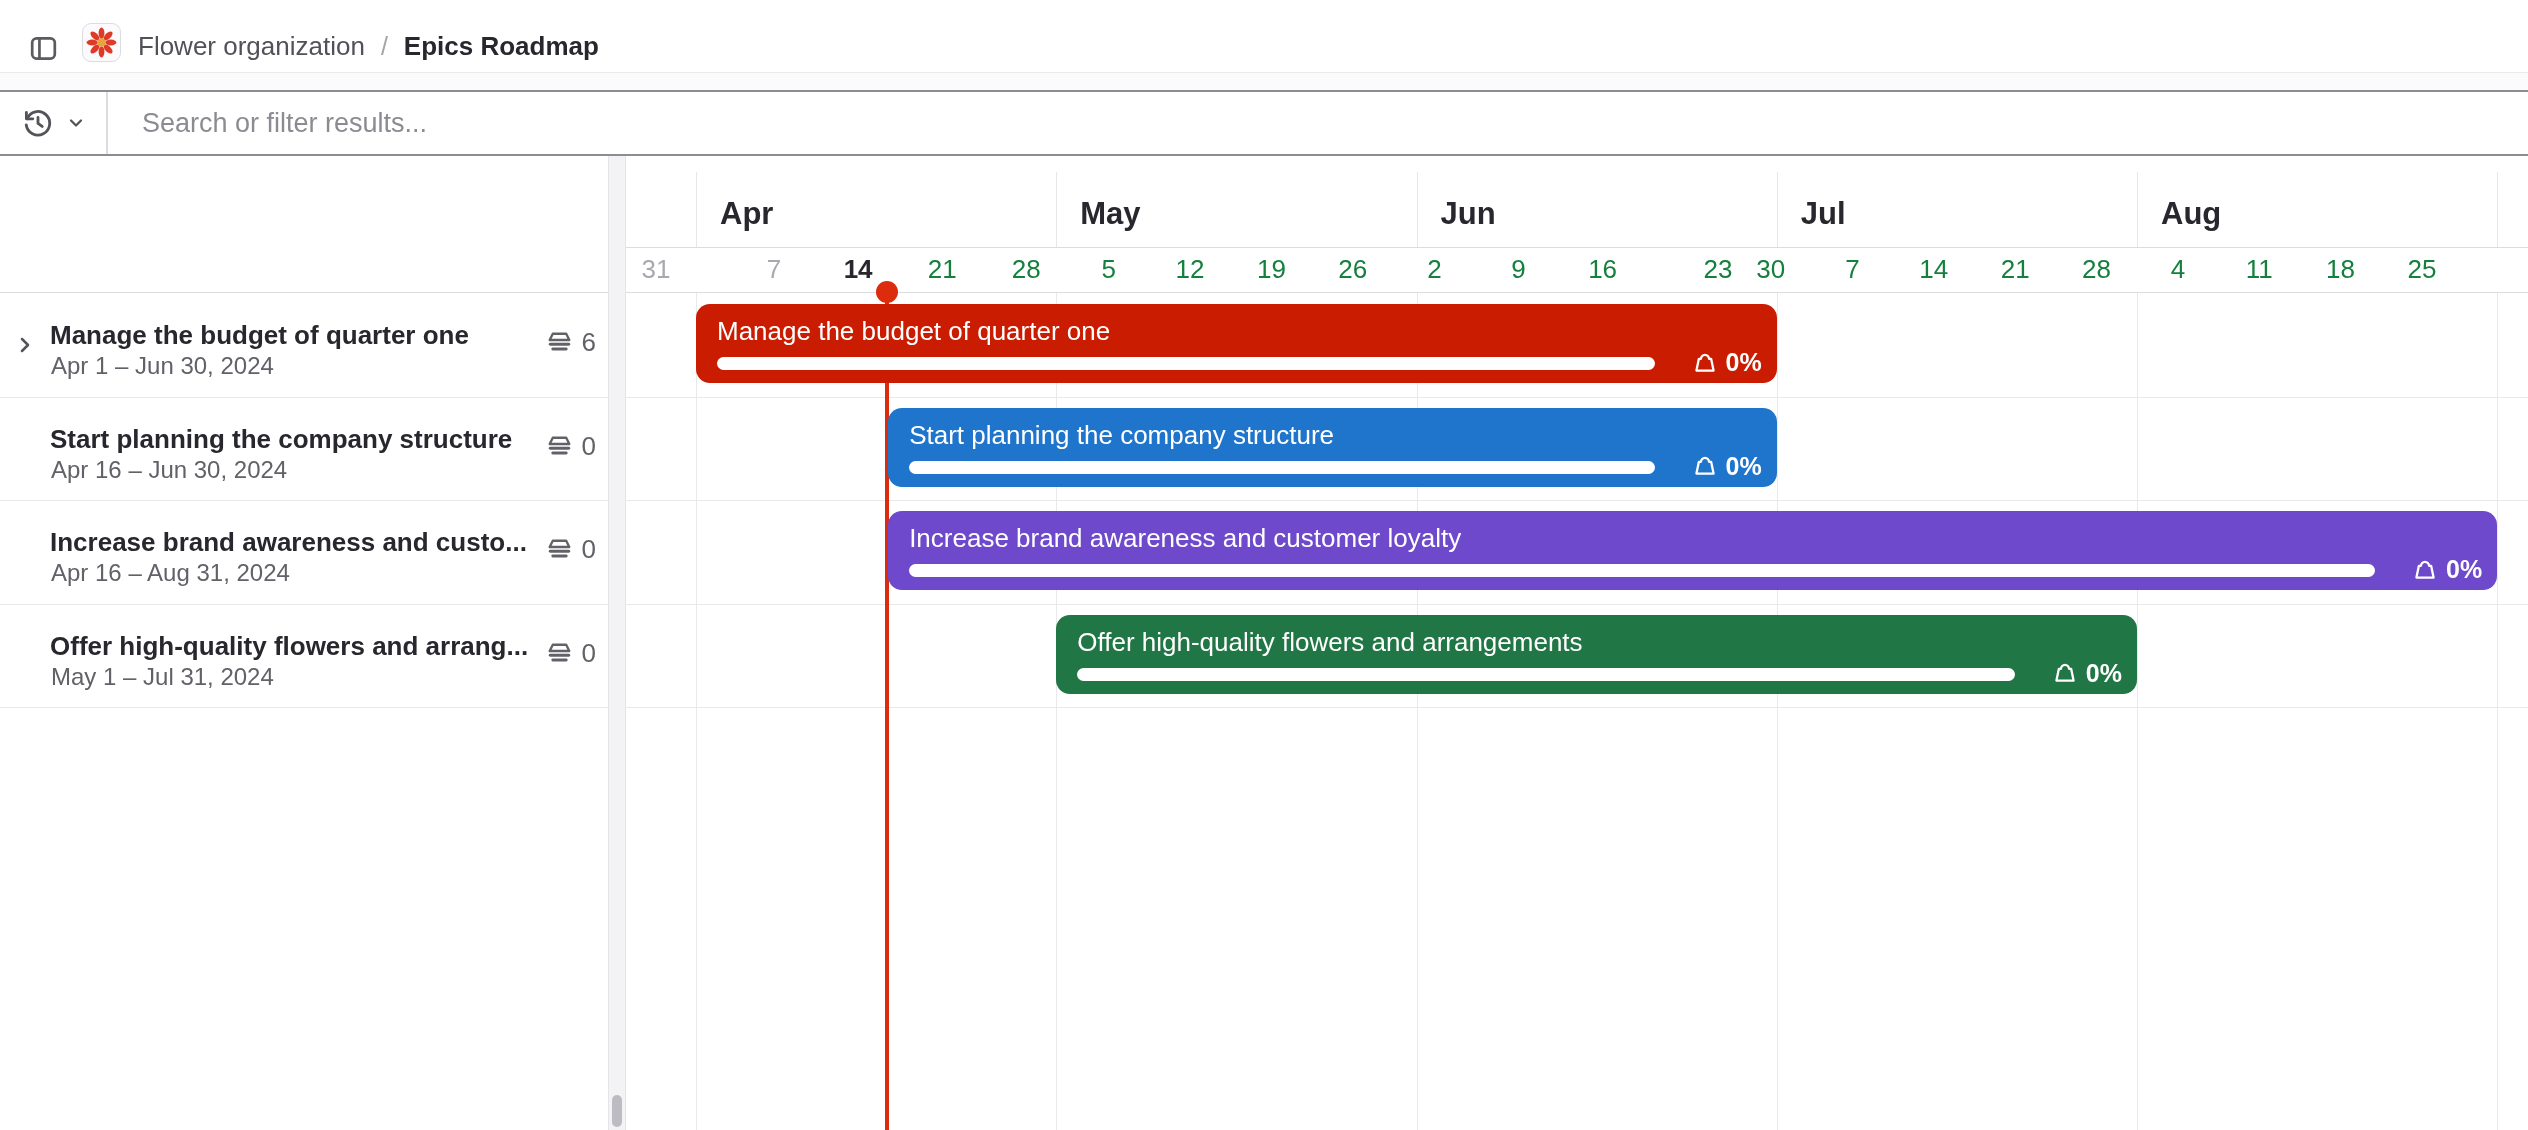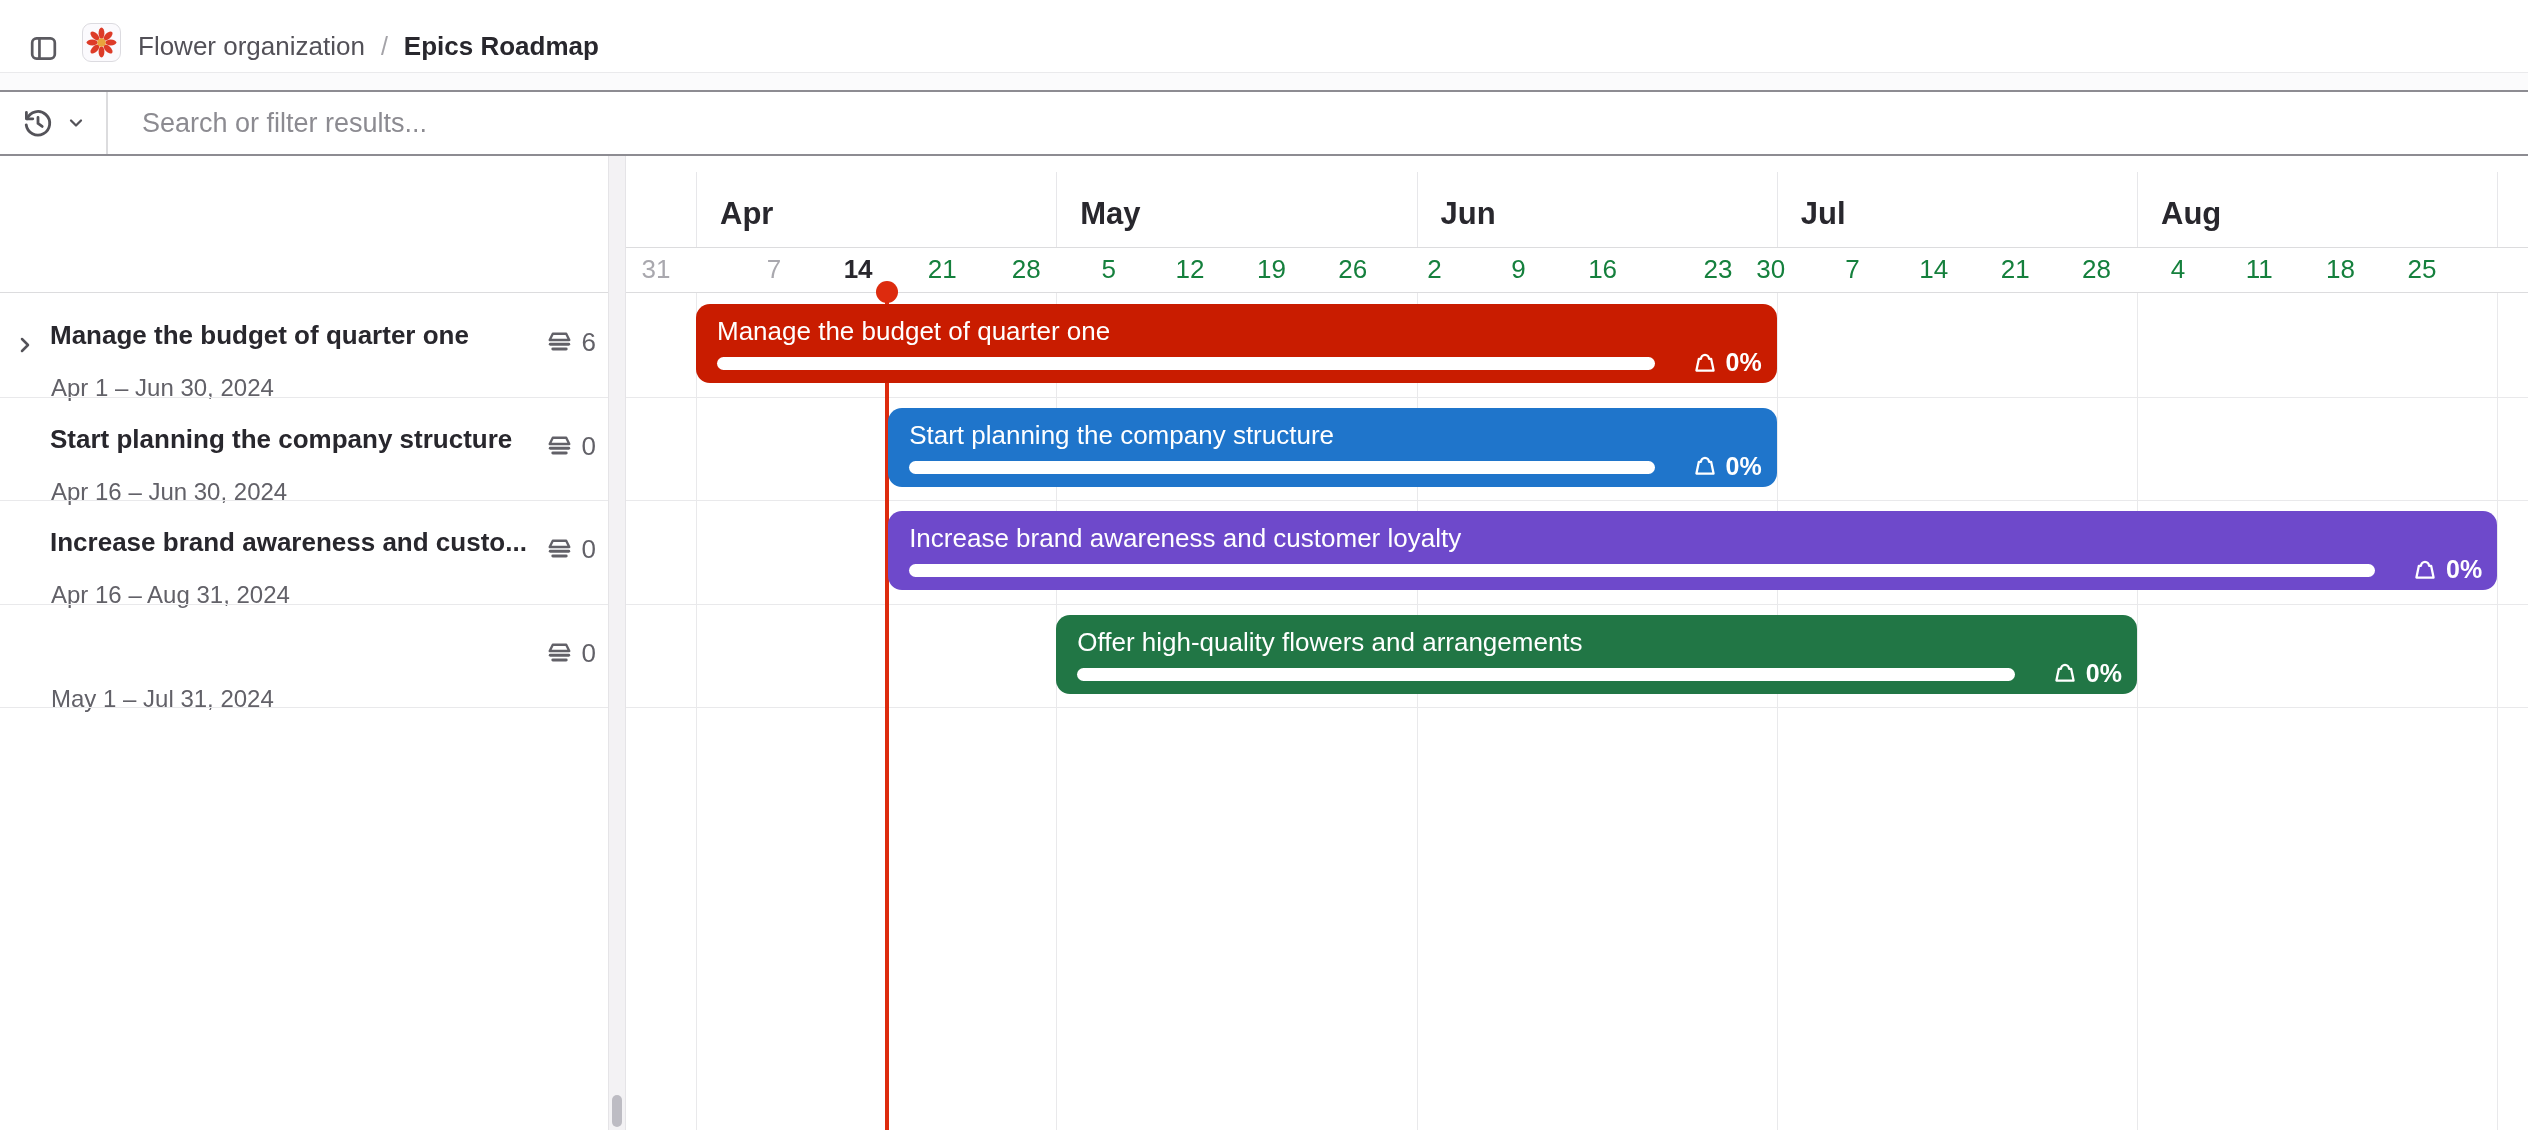--- a/index.html
+++ b/index.html
@@ -28,21 +28,21 @@
   .search-input::placeholder { color:#8c8b91; }
 
   
   .roadmap { position:relative; width:2528px; height:974px; background:#fff; }
 
   .epic-panel { position:absolute; left:0; top:0; width:608px; height:974px; background:#fff; }
   .epic-item { position:absolute; left:0; width:608px; height:104px; }
   .epic-chevron { position:absolute; left:13px; top:40px; width:24px; height:24px; cursor:pointer; }
   .epic-title { position:absolute; left:50px; top:24px; width:486px; font-size:26px; font-weight:700;
     color:#28272d; white-space:nowrap; overflow:hidden; text-overflow:ellipsis; line-height:36px; }
-  .epic-dates { position:absolute; left:51px; top:78px; font-size:24px; color:#626168; line-height:34px; }
+  .epic-dates { position:absolute; left:51px; top:56px; font-size:24px; color:#626168; line-height:34px; }
   .epic-meta { position:absolute; right:12px; top:34px; display:flex; align-items:center; gap:8px; }
   .epic-count { font-size:26px; color:#626168; }
 
   .gutter { position:absolute; left:608px; top:0; width:18px; height:974px; background:#f3f2f4;
     border-left:1px solid #e5e4e7; border-right:1px solid #e5e4e7; z-index:6; }
   .scroll-thumb { position:absolute; left:3px; bottom:3px; width:10px; height:32px; border-radius:5px; background:#bdbcc3; }
 
   .month-cell { position:absolute; top:16px; height:75px; border-left:1px solid #e7e7ea; }
   .month-label { position:absolute; left:24px; top:24px; font-size:31px; font-weight:600; color:#28272d; }
   .hborder { position:absolute; height:1px; background:#dcdcde; }
@@ -152,20 +152,21 @@
       <div class="epic-meta">
         <svg width="29" height="29" viewBox="0 0 16 16" fill="none" stroke="#626168" stroke-width="1.3" stroke-linejoin="round" stroke-linecap="round">
           <path d="M4.3 3.2h7.4l1.7 3.4H2.6z"></path>
             <path d="M2.9 9h10.2" stroke-width="1.6"></path>
             <path d="M4.3 11.6h7.4" stroke-width="1.6"></path>
         </svg>
         <span class="epic-count">0</span>
       </div>
     </div>
     <div class="epic-item" style="top:448px">
+      <div class="epic-title">Offer high-quality flowers and arrang...</div>
       <div class="epic-dates">May 1 – Jul 31, 2024</div>
       <div class="epic-meta">
         <svg width="29" height="29" viewBox="0 0 16 16" fill="none" stroke="#626168" stroke-width="1.3" stroke-linejoin="round" stroke-linecap="round">
           <path d="M4.3 3.2h7.4l1.7 3.4H2.6z"></path>
             <path d="M2.9 9h10.2" stroke-width="1.6"></path>
             <path d="M4.3 11.6h7.4" stroke-width="1.6"></path>
         </svg>
         <span class="epic-count">0</span>
       </div>
     </div>

